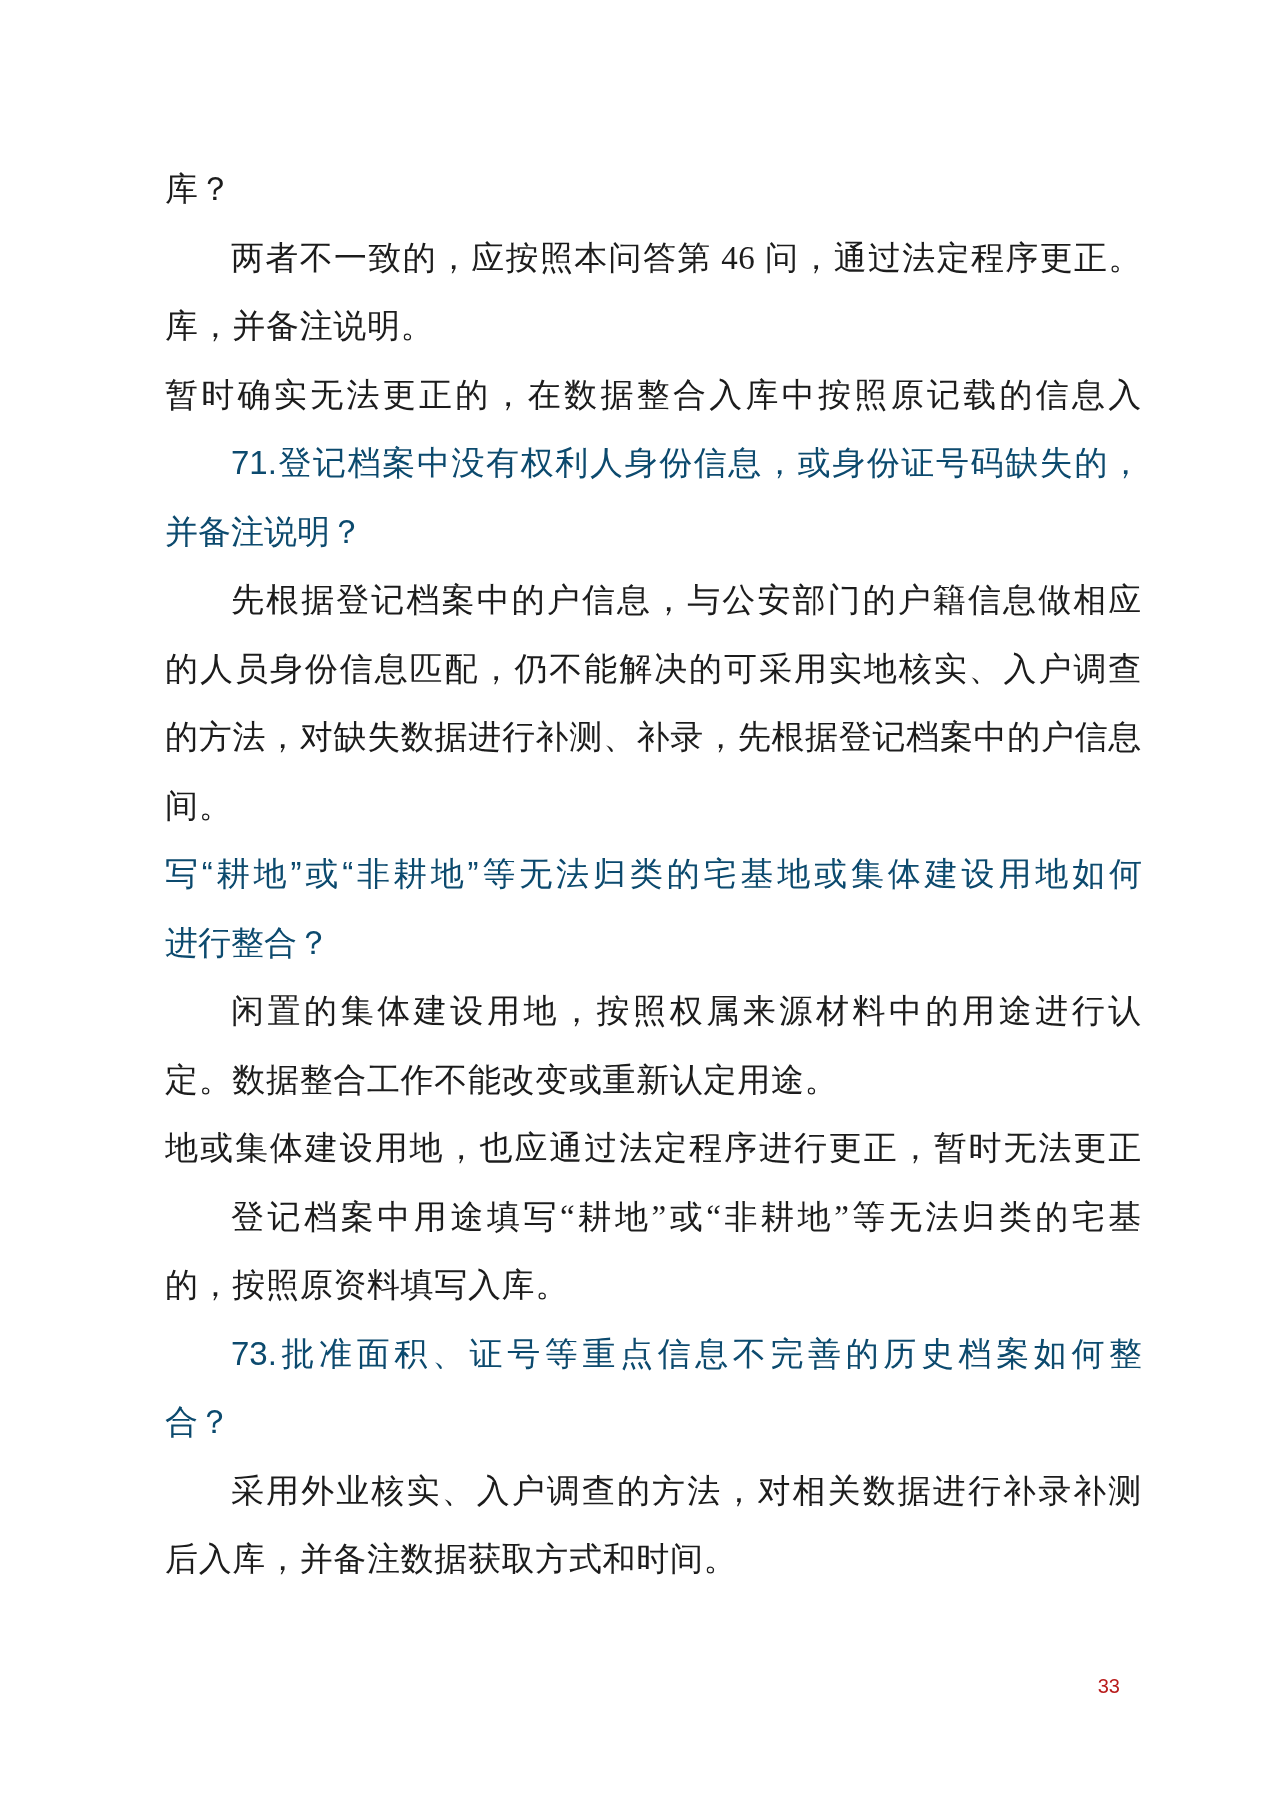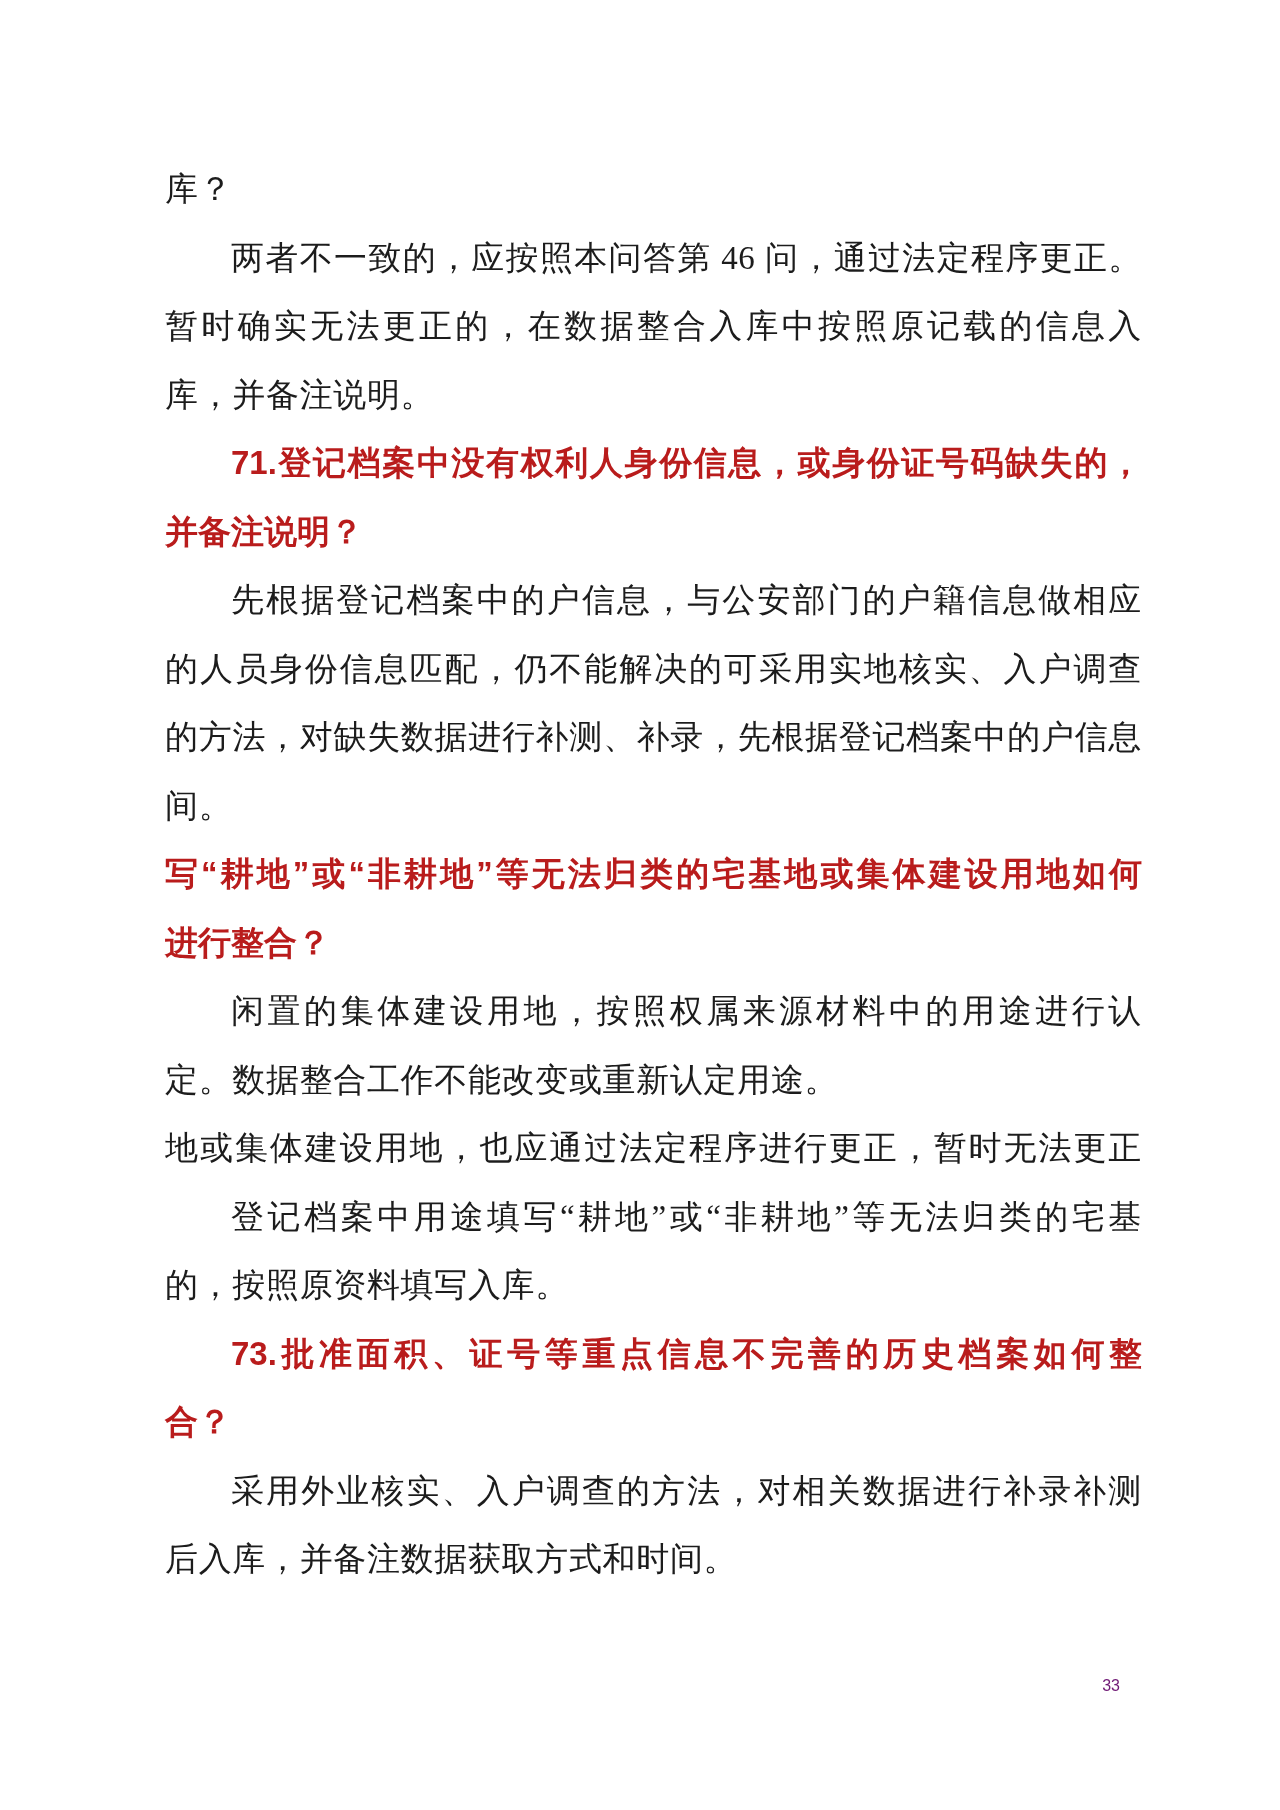--- a/index.html
+++ b/index.html
@@ -36,46 +36,46 @@
   }
   .line.last {
     text-align: left;
     text-align-last: left;
   }
   .line.indent {
     text-indent: 66px;
   }
   .para.question .line {
     font-family: "Liberation Sans", sans-serif;
-    font-weight: 700;
-    color: #b91c1c;
+    font-weight: 400;
+    color: #0c4a6e;
     letter-spacing: 0;
   }
   .page-number {
     position: absolute;
     top: 1672px;
     right: 160px;
-    font-size: 16px;
+    font-size: 20px;
     line-height: 28px;
-    color: #701a75;
+    color: #b91c1c;
     font-family: "Liberation Sans", sans-serif;
   }
 </style>
 </head>
 <body>
 
 <div class="page">
   <div class="content">
       <div class="para answer">
         <div class="line last">库？</div>
       </div>
       <div class="para answer">
         <div class="line indent">两者不一致的，应按照本问答第 46 问，通过法定程序更正。</div>
+        <div class="line last">库，并备注说明。</div>
         <div class="line">暂时确实无法更正的，在数据整合入库中按照原记载的信息入</div>
-        <div class="line last">库，并备注说明。</div>
       </div>
       <div class="para question">
         <div class="line indent">71.登记档案中没有权利人身份信息，或身份证号码缺失的，</div>
         <div class="line last">并备注说明？</div>
       </div>
       <div class="para answer">
         <div class="line indent">先根据登记档案中的户信息，与公安部门的户籍信息做相应</div>
         <div class="line">的人员身份信息匹配，仍不能解决的可采用实地核实、入户调查</div>
         <div class="line">的方法，对缺失数据进行补测、补录，先根据登记档案中的户信息</div>
         <div class="line last">间。</div>

